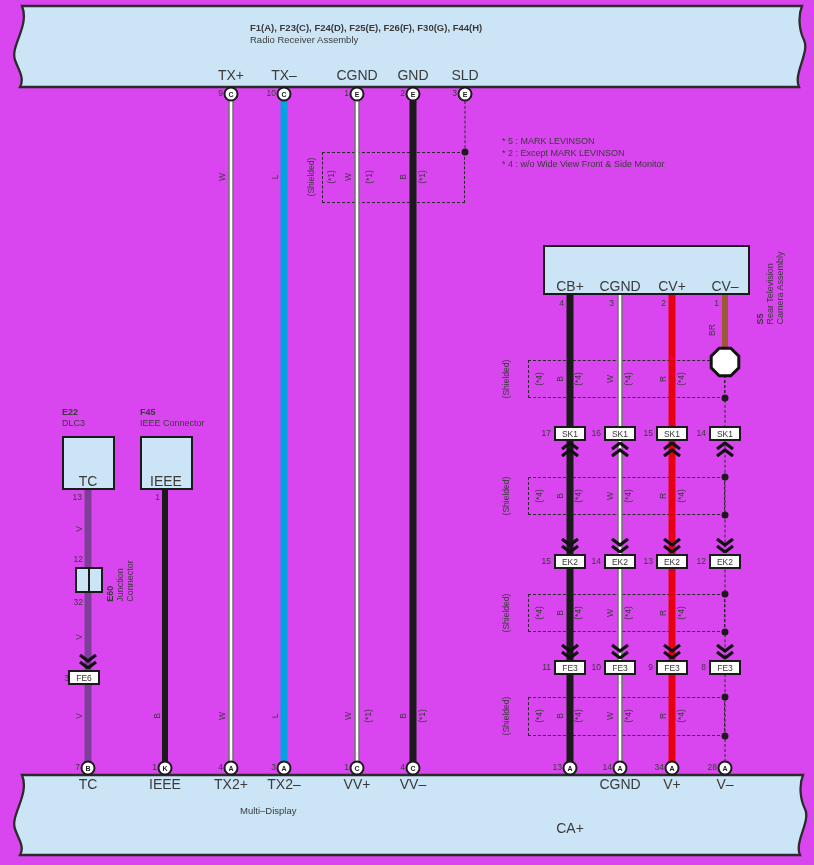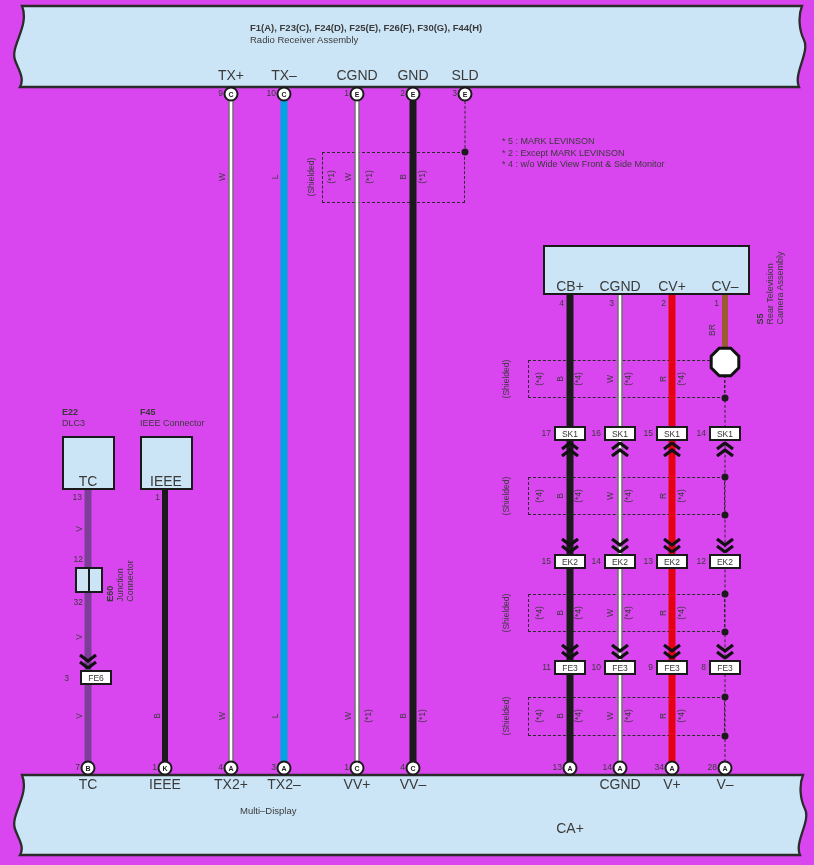--- a/index.html
+++ b/index.html
@@ -179,21 +179,21 @@
     <span class="bold" style="display:block;">E60</span>
     <span style="display:block;">Junction</span>
     <span style="display:block;">Connector</span>
   </div>
 
   <svg class="icon abs chev" style="left:77px;top:654px;" width="22" height="15">
       <polyline points="3,1 11,7 19,1"></polyline>
       <polyline points="3,8 11,14 19,8"></polyline>
     </svg>
   <span class="pin-num" style="left:69px;top:678px;">3</span>
-  <div class="cbox" style="left:96px;top:670px;">FE6</div>
+  <div class="cbox" style="left:84px;top:670px;">FE6</div>
 
   <div class="cbox" style="left:570px;top:426px;">SK1</div>
   <div class="cbox" style="left:620px;top:426px;">SK1</div>
   <div class="cbox" style="left:672px;top:426px;">SK1</div>
   <div class="cbox" style="left:725px;top:426px;">SK1</div>
   <span class="pin-num" style="left:551px;top:433px;">17</span>
   <span class="pin-num" style="left:601px;top:433px;">16</span>
   <span class="pin-num" style="left:653px;top:433px;">15</span>
   <span class="pin-num" style="left:706px;top:433px;">14</span>
   <svg class="icon abs chev" style="left:559px;top:442px;" width="22" height="15">

